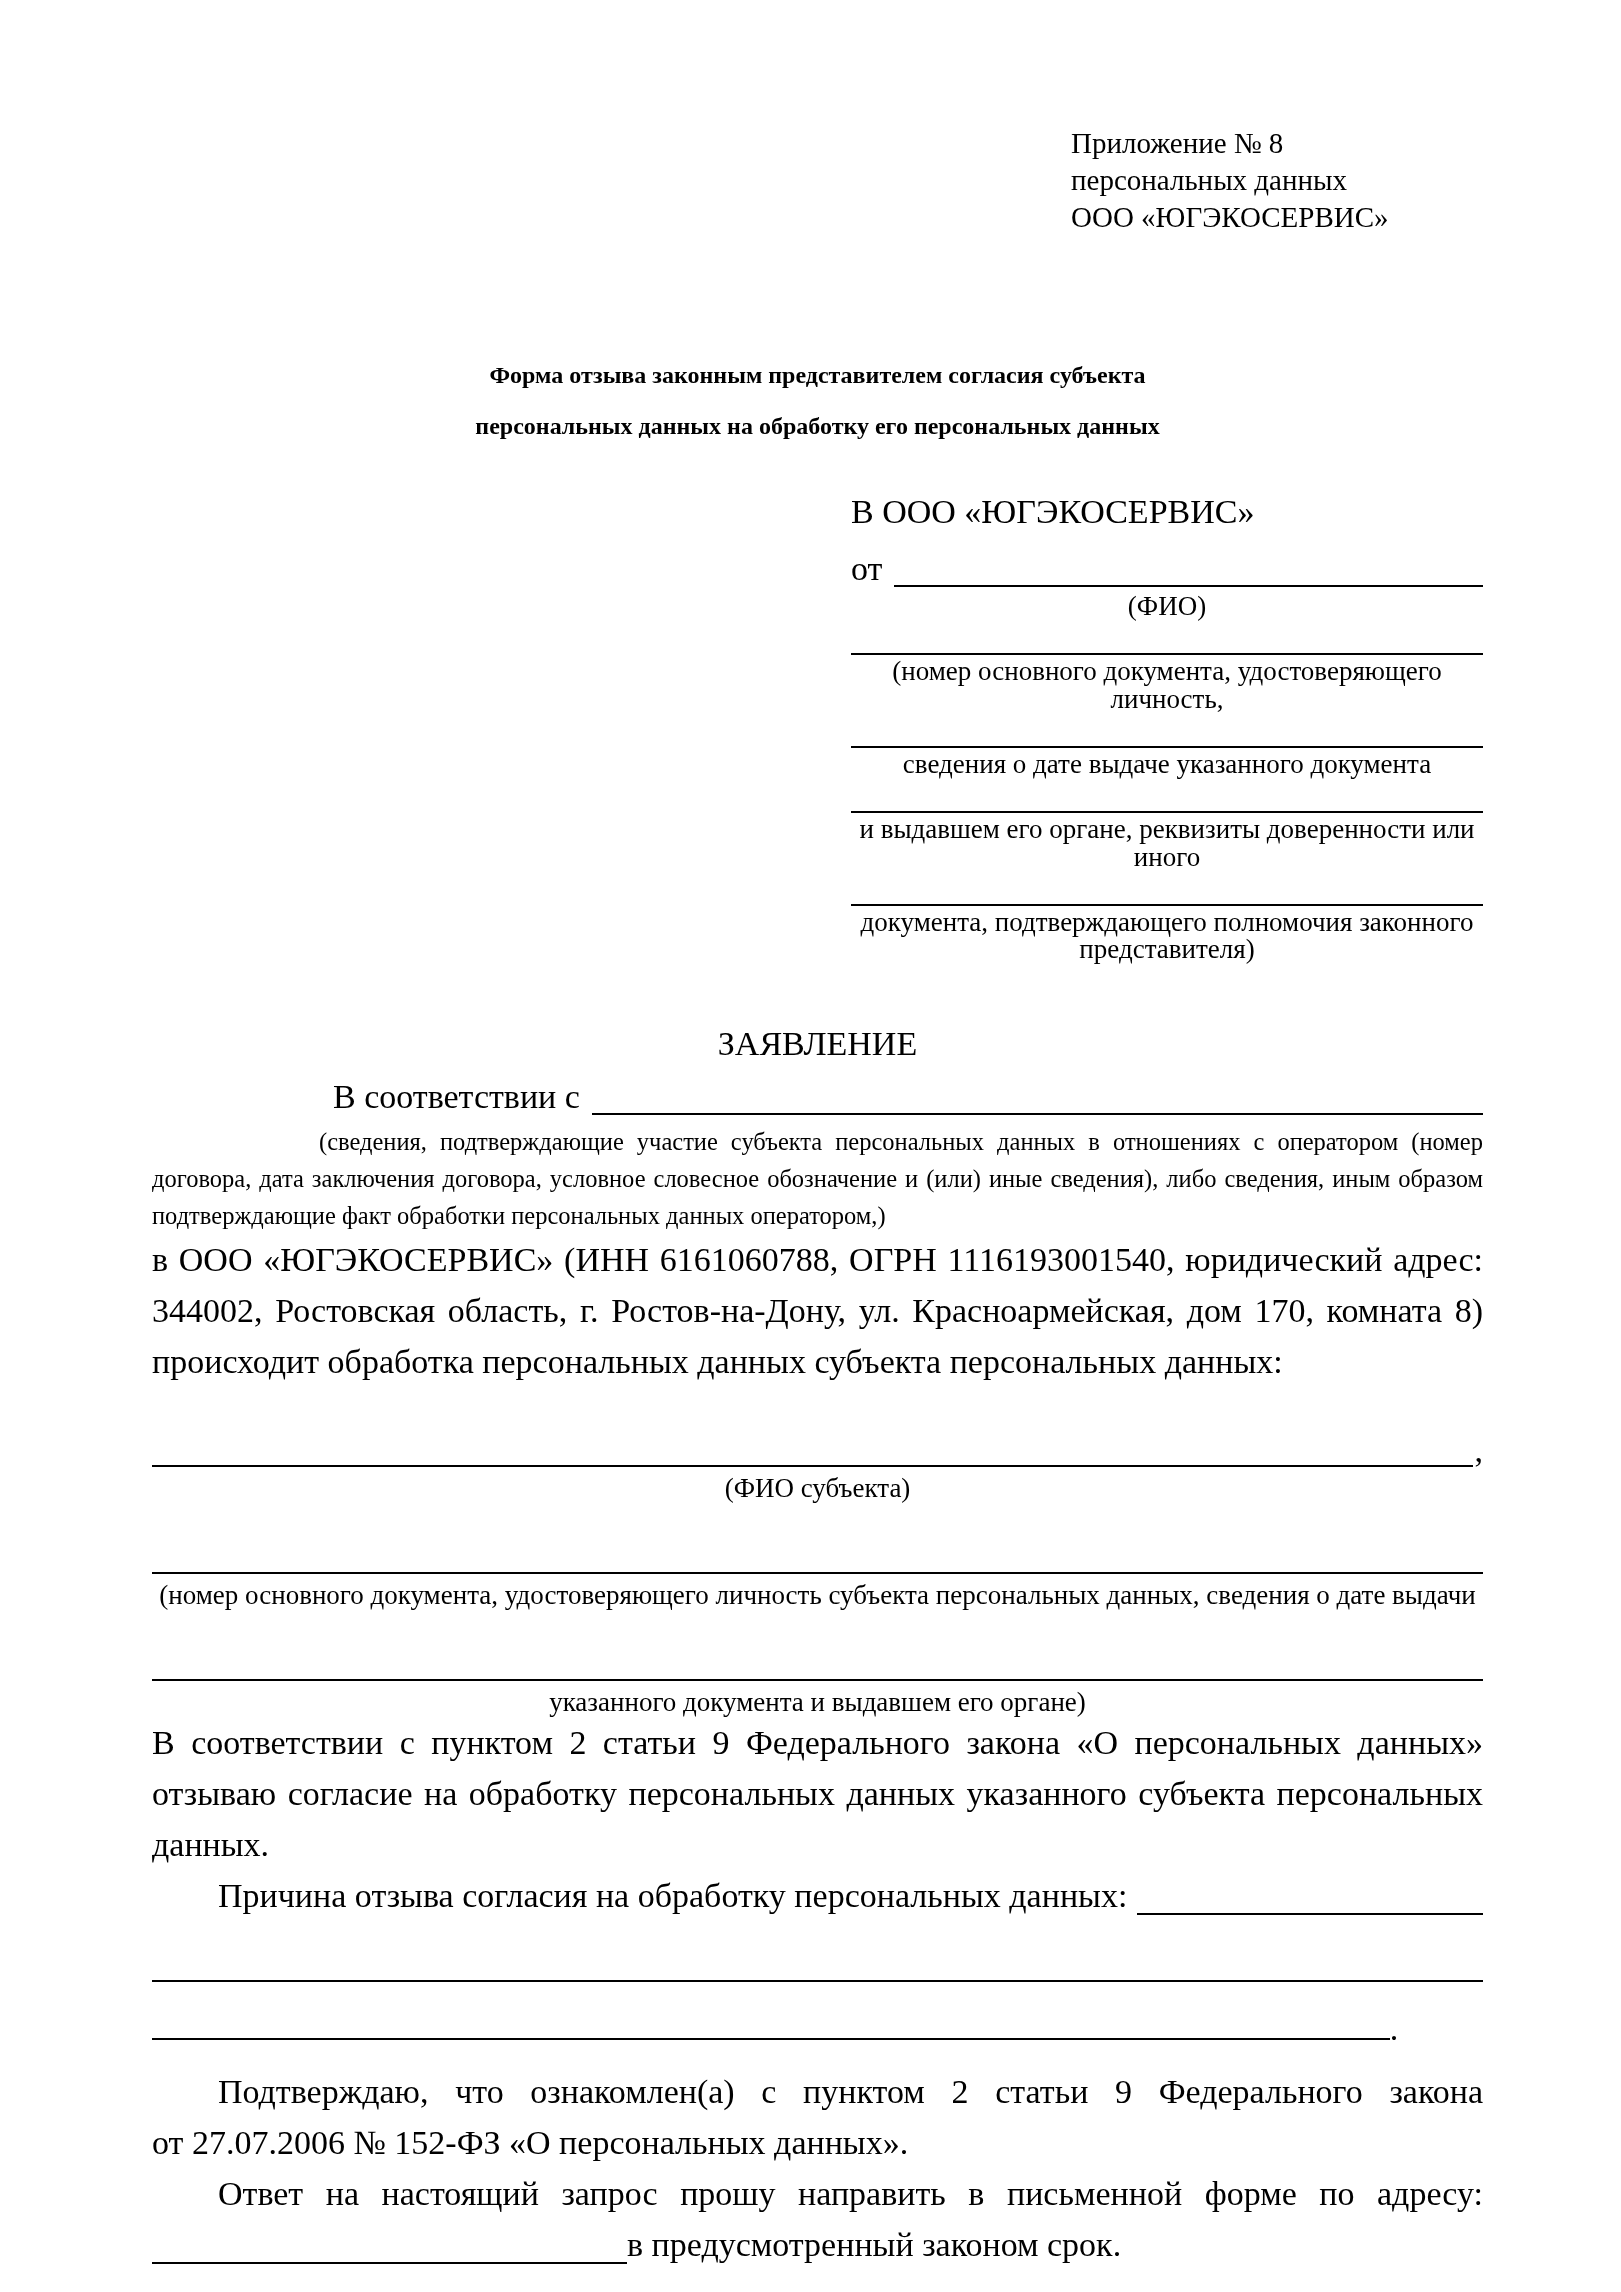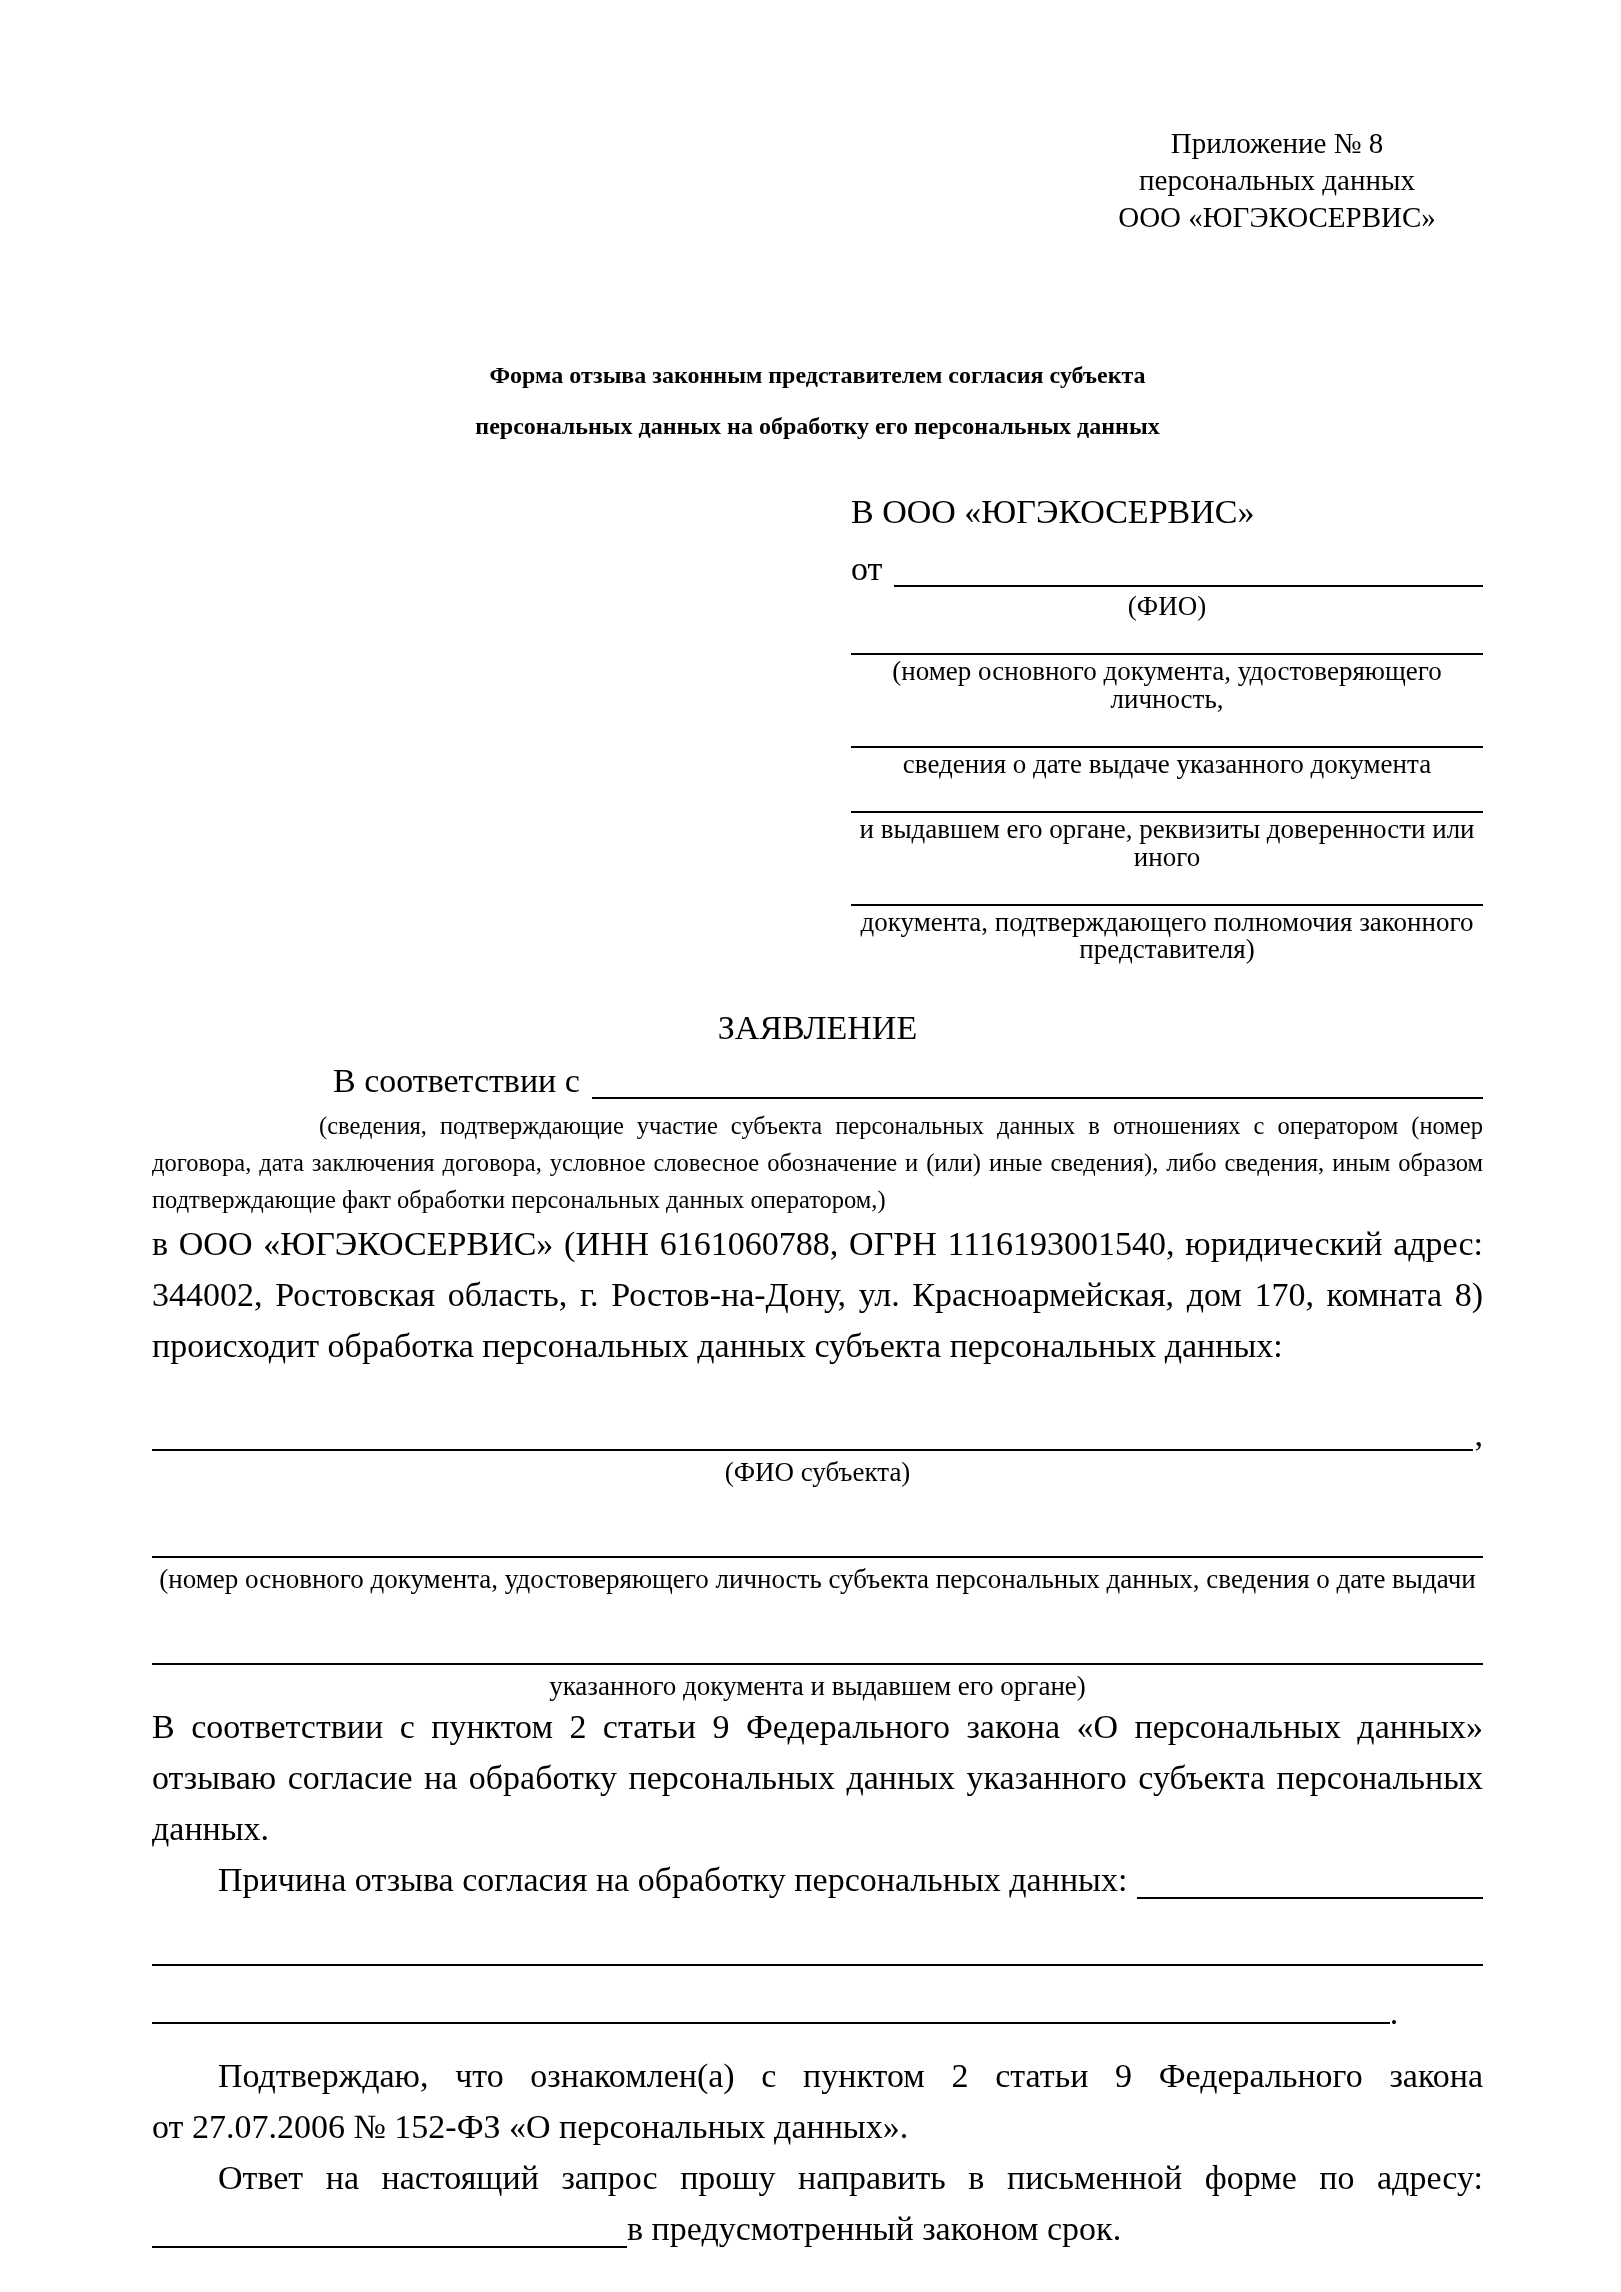--- a/index.html
+++ b/index.html
@@ -9,35 +9,35 @@
     height: 2293px;
     box-sizing: border-box;
     background: #ffffff;
     color: #000000;
     font-family: "Liberation Serif", "DejaVu Serif", serif;
     font-size: 34px;
     padding: 125px 138px 0 152px;
     overflow: hidden;
   }
   
-  .header-block { margin-left: 919px; font-size: 29px; line-height: 37px; text-align: center; }
+  .header-block { margin-left: 919px; font-size: 29px; line-height: 37px; }
   
   .doc-title { margin-top: 114px; text-align: center; font-weight: bold; font-size: 24px; line-height: 51px; }
   
   .addressee { margin-left: 699px; width: 632px; margin-top: 35px; }
   .addr-to { line-height: 49px; }
   .flex-row { display: flex; }
   .addr-from { margin-top: 7.8px; height: 49px; }
   .addr-from-label { padding-right: 11.8px; line-height: 49px; }
   .fill-line { flex: 1 1 auto; border-bottom: 2.9px solid #000; align-self: flex-end; margin-bottom: 5.9px; }
   .caption { font-size: 27px; line-height: 27.4px; text-align: center; }
   .field-line { border-bottom: 2.9px solid #000; height: 33px; }
   .field .caption { margin-top: 2.9px; }
   
-  .statement-heading { margin-top: 39px; text-align: center; line-height: 49px; }
+  .statement-heading { margin-top: 55px; text-align: center; line-height: 49px; }
   .intro-row { margin-top: 3.9px; height: 49px; padding-left: 181px; }
   .intro-label { padding-right: 11.8px; line-height: 49px; white-space: nowrap; }
   .fine-print { font-size: 24.5px; line-height: 37px; text-align: justify; text-indent: 167px; margin-top: 2px; }
   .body-para { line-height: 51px; text-align: justify; }
   .subject-row { height: 45px; }
   .subject-row.first { margin-top: 41px; }
   .subject-row .tail { line-height: 45px; padding-left: 2px; }
   .subject-row + .caption { margin-top: 2px; }
   .gap-row { margin-top: 33px; }
   .reason-row { height: 51px; }

